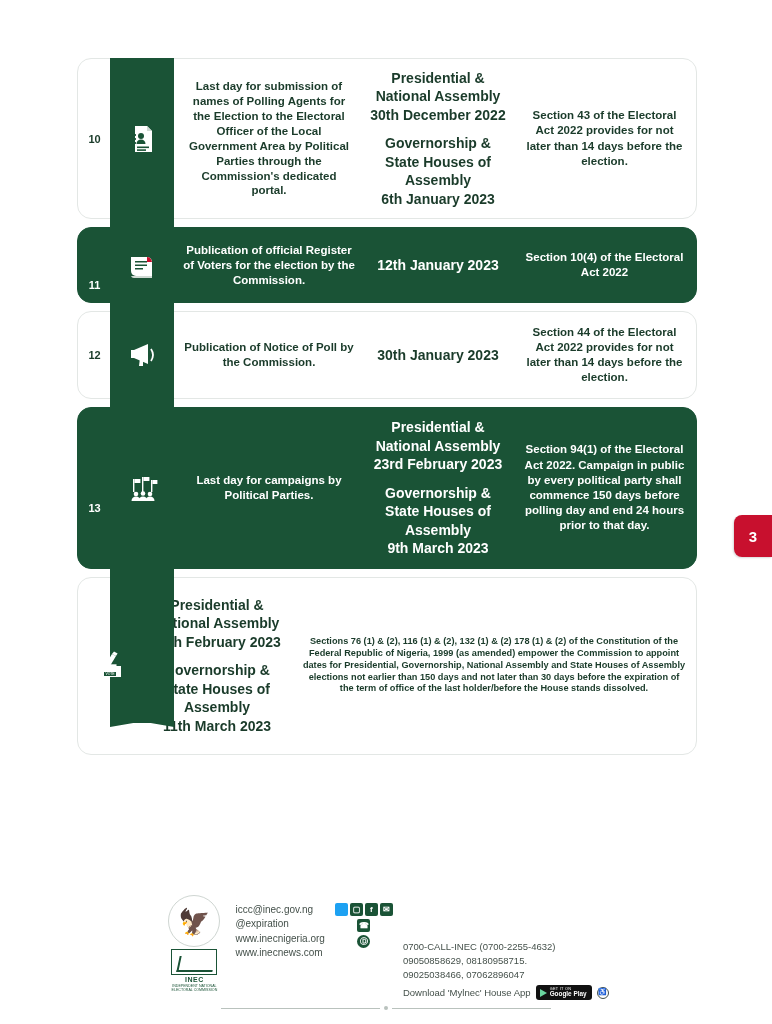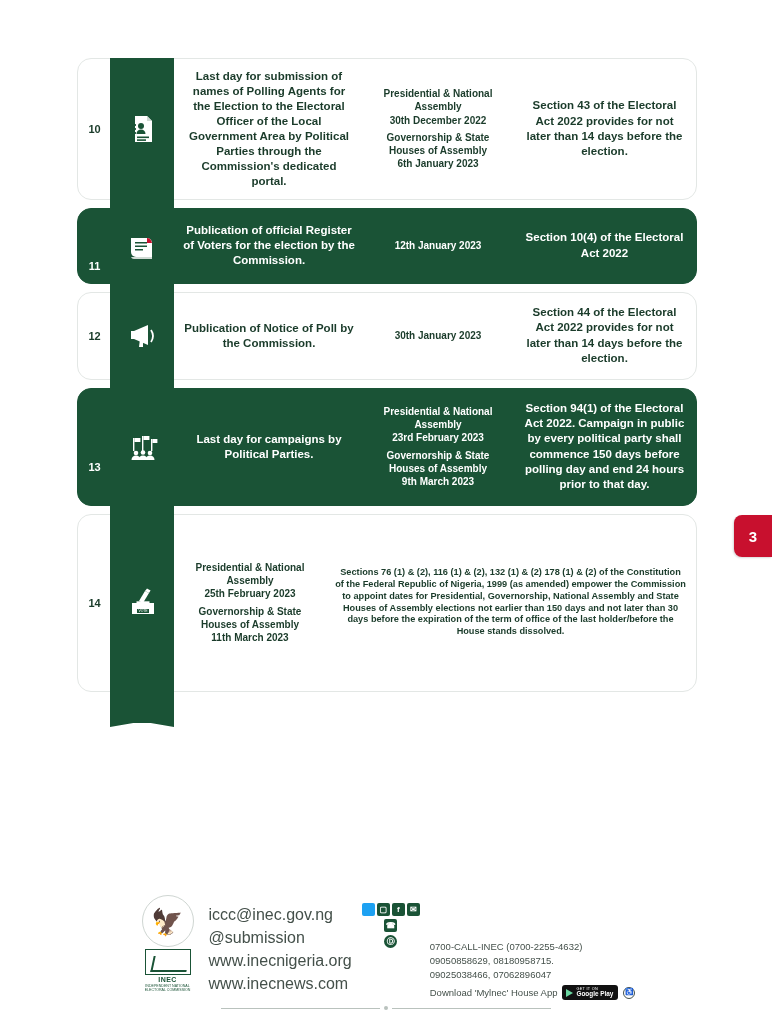--- a/index.html
+++ b/index.html
@@ -88,28 +88,28 @@
     font-weight: bold;
     line-height: 1.30;
     display: flex;
     align-items: center;
     justify-content: center;
   }
   .dates {
     flex: 0 0 150px;
     padding: 10px 6px;
     text-align: center;
-    font-size: 10px;
+    font-size: 14px;
     font-weight: bold;
     line-height: 1.32;
     display: flex;
     flex-direction: column;
     align-items: center;
     justify-content: center;
-    gap: 4px;
+    gap: 10px;
   }
   .dates .dgroup { }
   .legal {
     flex: 1 1 auto;
     padding: 10px 10px;
     text-align: center;
     font-size: 11.5px;
     font-weight: bold;
     line-height: 1.32;
     display: flex;
@@ -190,21 +190,21 @@
     transform: skewX(-12deg);
   }
   .seal-word {
     font-size: 7px; font-weight: bold; color:#1a5336; letter-spacing:.5px;
   }
   .seal-sub {
     font-size: 3.6px; color:#1a5336; line-height:1.25; margin-top:1px;
   }
 
   .contact-col {
-    font-size: 16px;
+    font-size: 10px;
     color: #44504a;
     line-height: 1.45;
     padding-top: 8px;
     text-align: left;
   }
   .social-col {
     padding-top: 8px;
     display: flex;
     flex-direction: column;
     gap: 3px;
@@ -351,21 +351,20 @@
     </div>
     <div class="activity">Last day for campaigns by Political Parties.</div>
     <div class="dates">
       <div class="dgroup">Presidential &amp; National Assembly<br>23rd February 2023</div>
       <div class="dgroup">Governorship &amp; State Houses of Assembly<br>9th March 2023</div>
     </div>
     <div class="legal">Section 94(1) of the Electoral Act 2022. Campaign in public by every political party shall commence 150 days before polling day and end 24 hours prior to that day.</div>
   </div>
 
   <div class="row light" style="min-height:178px;">
-    <div class="num">14</div>
     <div class="icon-cell">
       <svg class="glyph" viewBox="0 0 34 34" aria-hidden="true">
         <path d="M6 17 h22 v11 H6 z" fill="#ffffff"></path>
         <rect x="10.5" y="15.3" width="13" height="2.2" fill="#ffffff"></rect>
         <path d="M13 15 l6 -10 l4 2 l-6 10 z" fill="#ffffff"></path>
         <path d="M19 5 l4 2 l1.6 -2.6 l-3.6 -1.8 z" fill="#ffffff"></path>
         <rect x="11" y="23" width="12" height="4" fill="#1a5336"></rect>
         <text x="17" y="26.4" font-size="3.4" text-anchor="middle" fill="#ffffff" font-family="Liberation Sans, sans-serif">VOTE</text>
       </svg>
     </div>
@@ -387,21 +386,21 @@
       <div class="seal-circle">
         <div class="seal-eagle">🦅</div>
       </div>
       <div class="seal-box"></div>
       <div class="seal-word">INEC</div>
       <div class="seal-sub">INDEPENDENT NATIONAL<br>ELECTORAL COMMISSION</div>
     </div>
 
     <div class="contact-col">
       <div>iccc@inec.gov.ng</div>
-      <div>@submission</div>
+      <div>@expiration</div>
       <div>www.inecnigeria.org</div>
       <div>www.inecnews.com</div>
     </div>
 
     <div class="social-col">
       <div class="social-row">
         <span class="sicon tw">𝒼</span>
         <span class="sicon ig">▢</span>
         <span class="sicon fb">f</span>
         <span class="sicon mail">✉</span>

